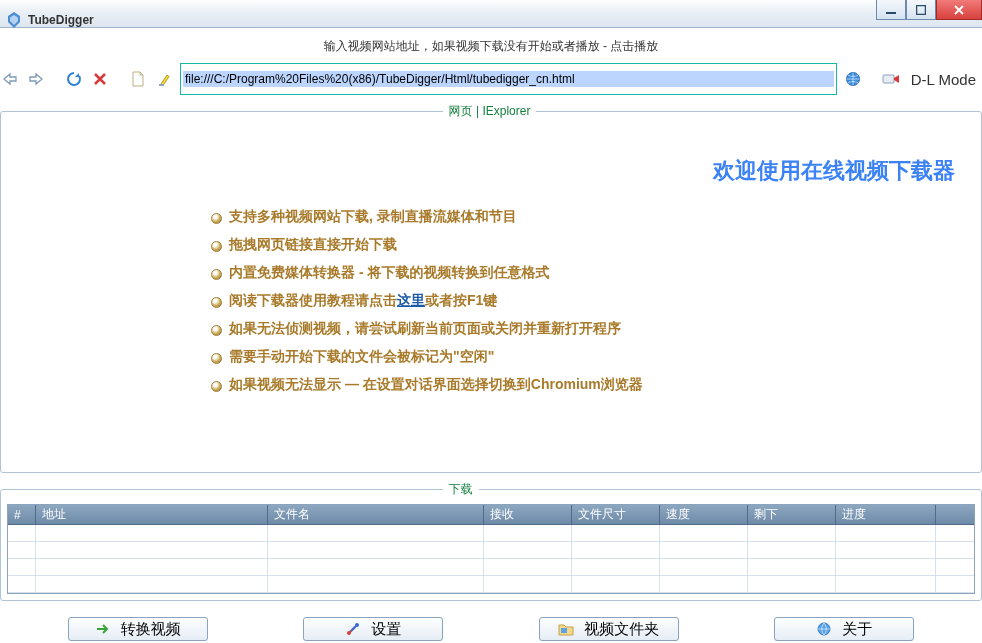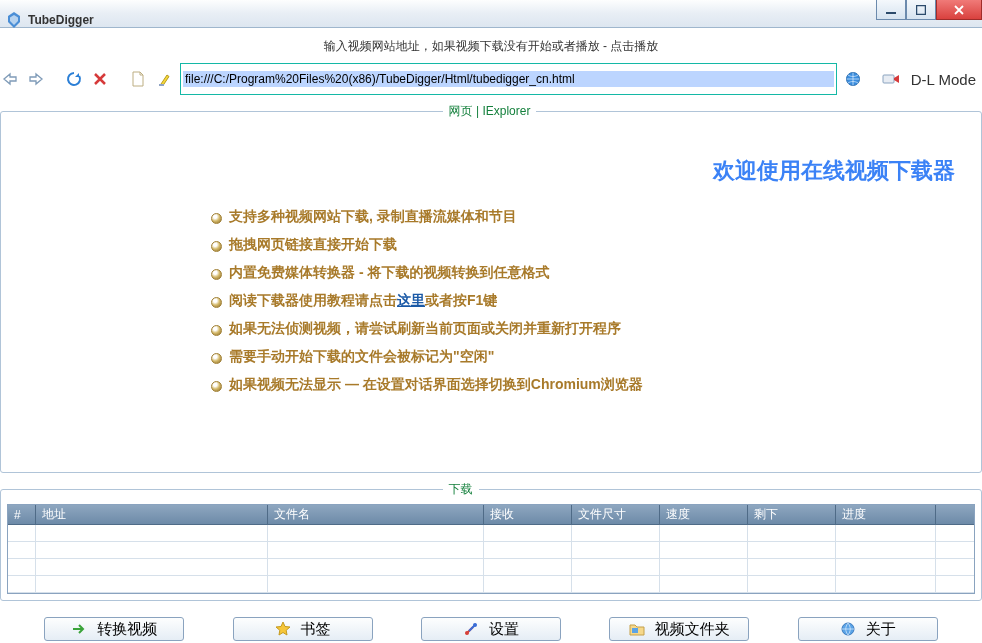--- a/index.html
+++ b/index.html
@@ -218,28 +218,20 @@
         <span class="bicon">
           <svg width="16" height="12" viewBox="0 0 16 12">
             <path d="M2 6h9M8 2l4 4-4 4" fill="none" stroke="#3aa33a" stroke-width="2"></path>
           </svg>
         </span>
         <span>转换视频</span>
       </div>
     <div class="bbtn">
         <span class="bicon">
           <svg width="16" height="16" viewBox="0 0 16 16">
-            <path d="M8 1l2 4.5 5 .5-3.8 3.3L12 14l-4-2.5L4 14l.8-4.7L1 6l5-.5z" fill="#f6c63a" stroke="#c49a1f"></path>
-          </svg>
-        </span>
-        <span>书签</span>
-      </div>
-    <div class="bbtn">
-        <span class="bicon">
-          <svg width="16" height="16" viewBox="0 0 16 16">
             <path d="M3 13L10 6" stroke="#d6413a" stroke-width="2"></path>
             <path d="M13 3L6 10" stroke="#3a6dd6" stroke-width="2"></path>
             <circle cx="12" cy="4" r="2" fill="#3a6dd6"></circle>
             <circle cx="4" cy="12" r="2" fill="#d6413a"></circle>
           </svg>
         </span>
         <span>设置</span>
       </div>
     <div class="bbtn">
         <span class="bicon">

